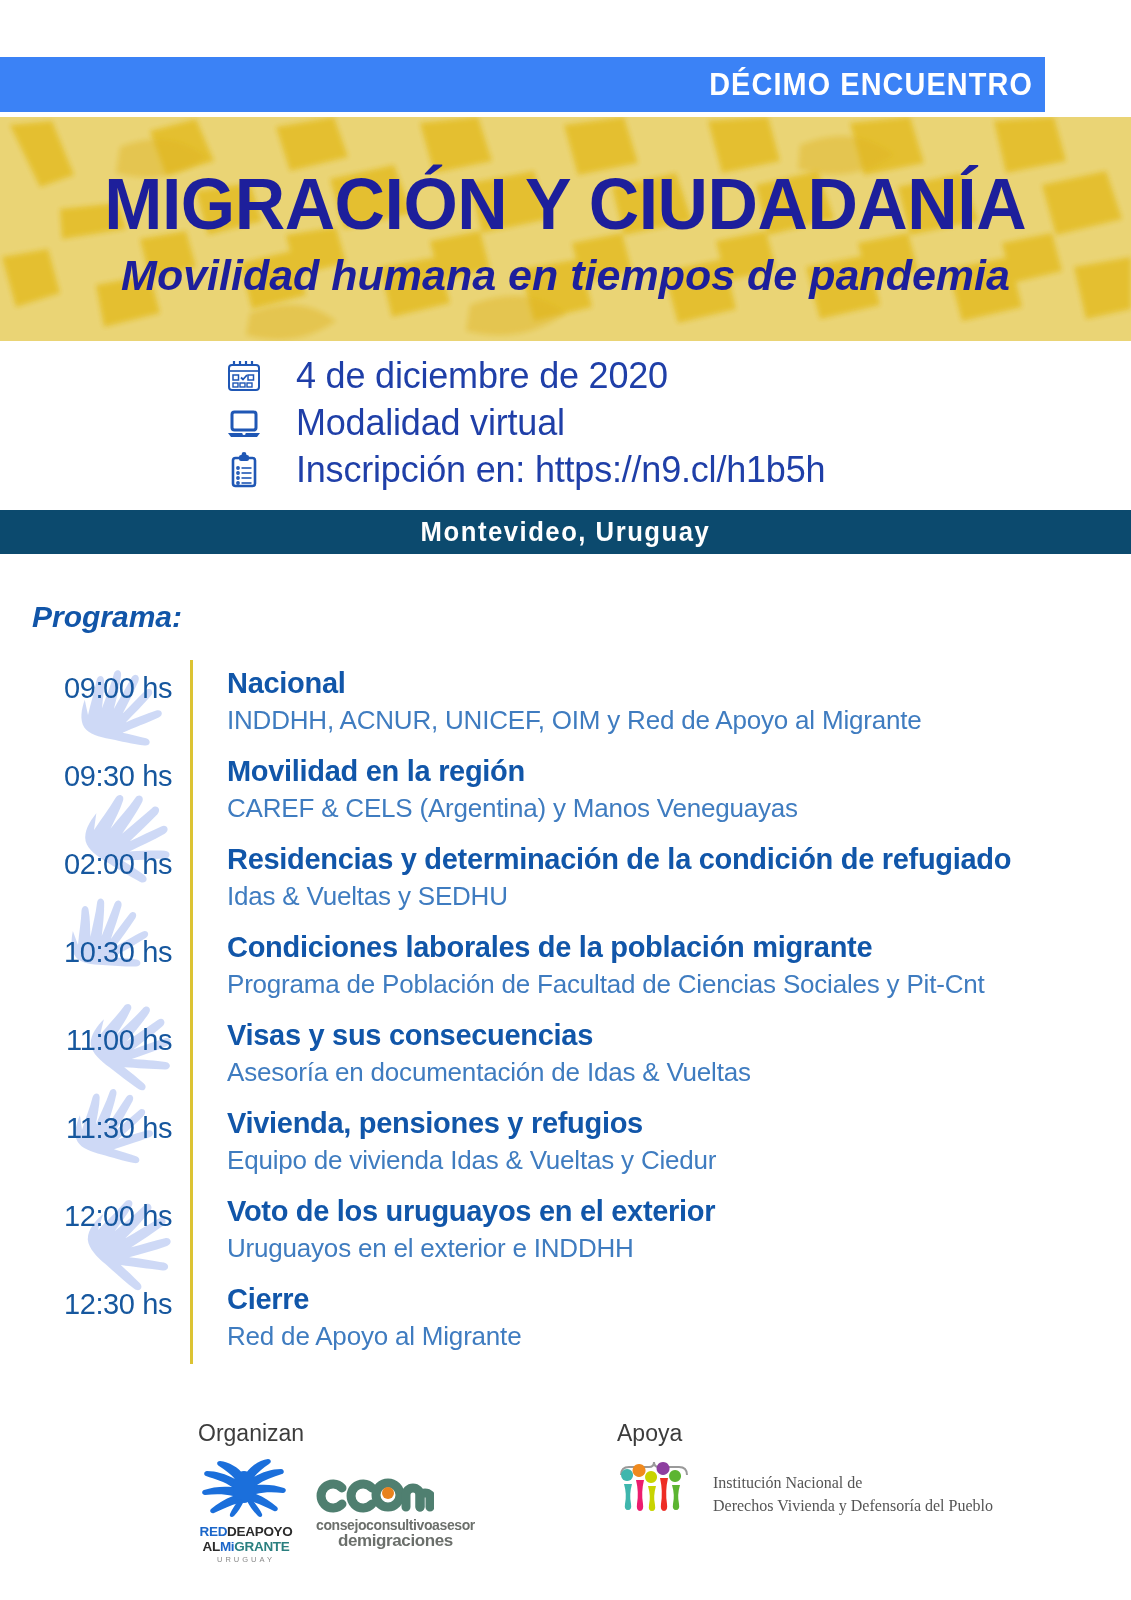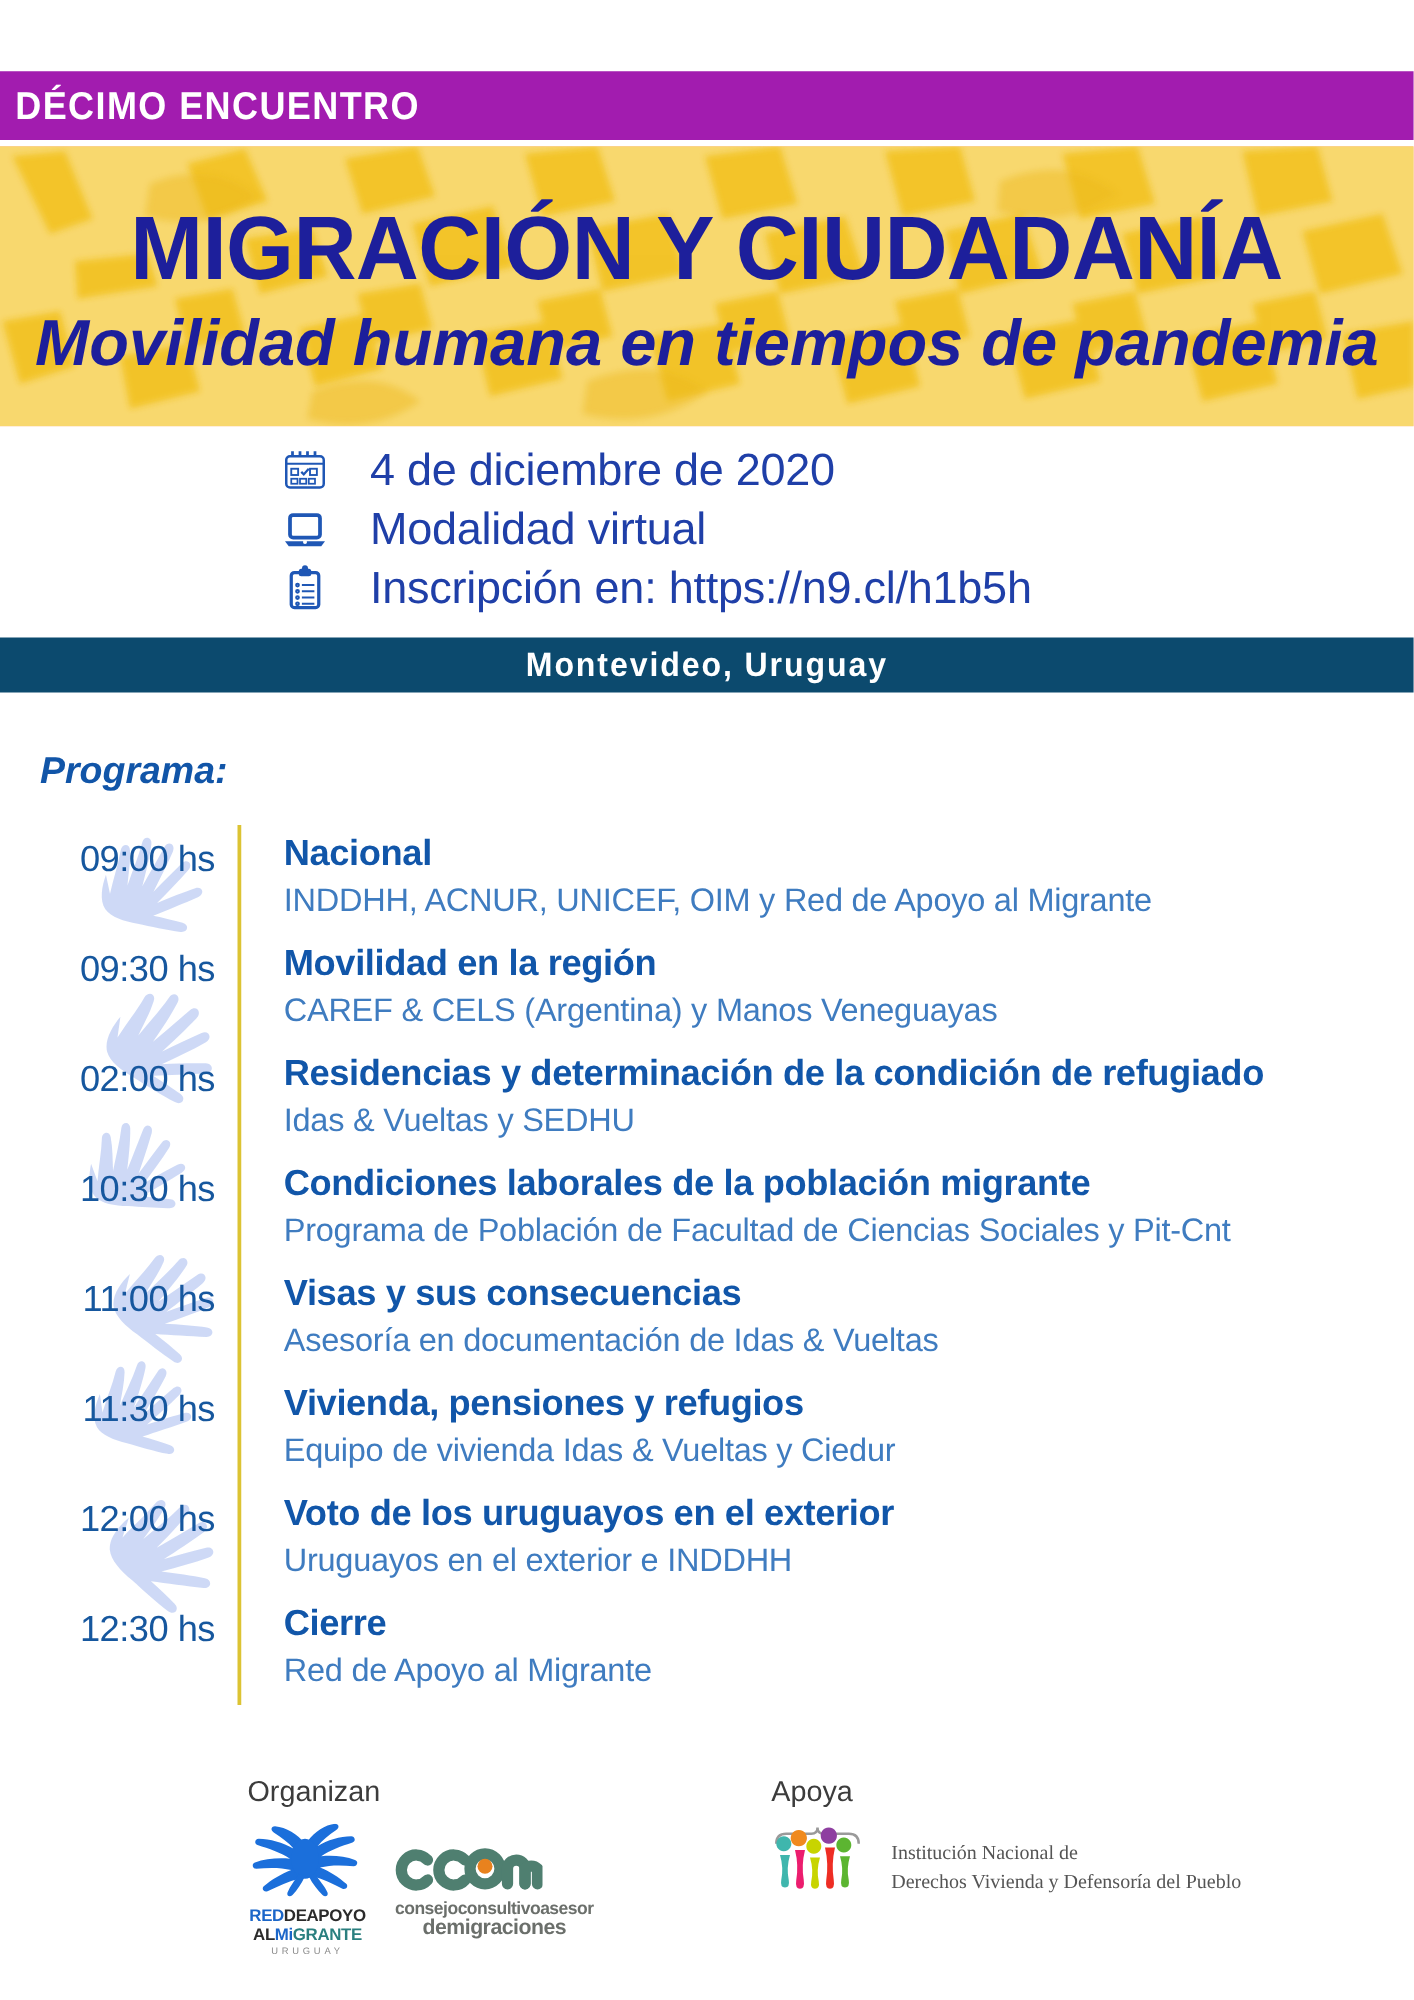--- a/index.html
+++ b/index.html
@@ -13,41 +13,41 @@
     position: relative;
     overflow: hidden;
     font-family: "Liberation Sans", sans-serif;
     color: #1a1a1a;
   }
 
   
   .top-bar {
     position: absolute;
     left: 0; top: 57px;
-    width: 1131px; height: 55px;
-    background: #a21caf;
+    width: 1045px; height: 55px;
+    background: #3b82f6;
     display: flex;
     align-items: center;
-    justify-content: flex-start;
+    justify-content: flex-end;
   }
   .top-bar-text {
     color: #ffffff;
     font-size: 31px;
     font-weight: bold;
     letter-spacing: 1.2px;
     transform: scaleX(0.93);
   }
 
   
   .hero {
     position: absolute;
     left: 0; top: 117px;
     width: 1131px; height: 224px;
     overflow: hidden;
-    background: #fdba74;
+    background: #a3a3a3;
   }
   .hero-texture {
     position: absolute;
     inset: 0;
     opacity: 0.85;
   }
   .hero-inner {
     position: relative;
     z-index: 3;
     height: 100%;
@@ -62,21 +62,21 @@
     color: #1d1f9b;
     font-size: 72px;
     font-weight: bold;
     line-height: 1.0;
     letter-spacing: -0.5px;
     transform: scaleX(0.97);
     white-space: nowrap;
   }
   .hero-sub {
     color: #1d1f9b;
-    font-size: 52px;
+    font-size: 43px;
     font-weight: bold;
     font-style: italic;
     line-height: 1.0;
     margin-top: 14px;
     white-space: nowrap;
   }
 
   
   .details {
     position: absolute;

